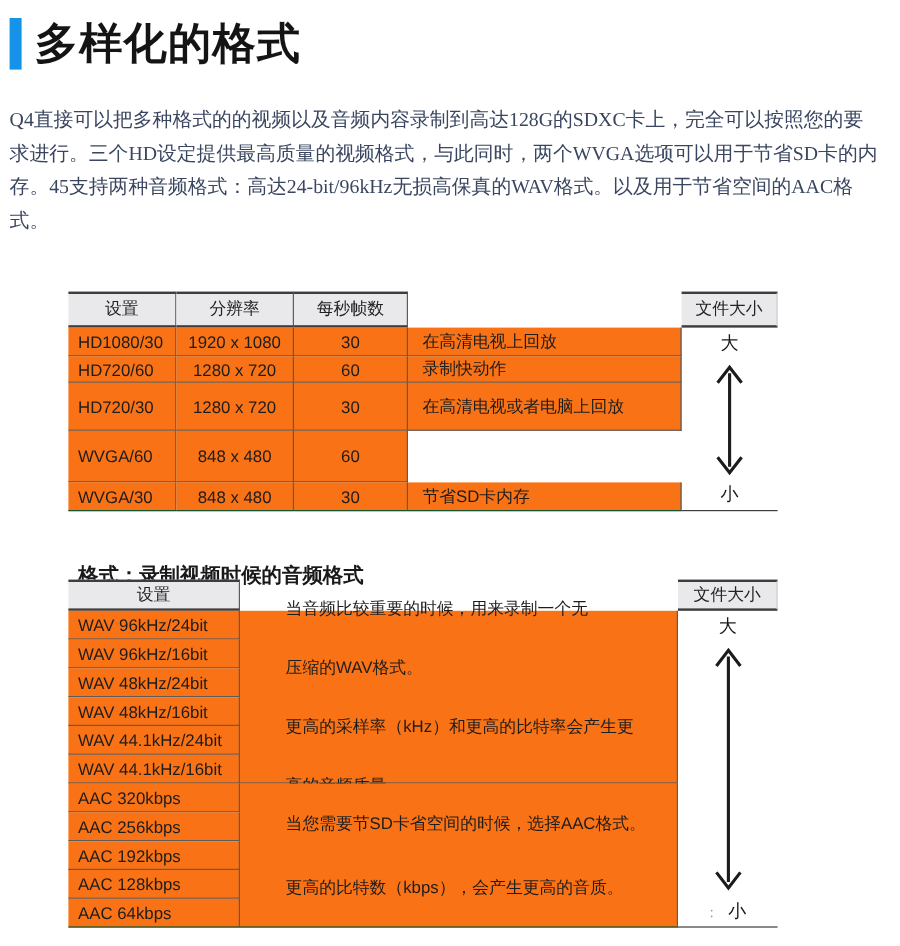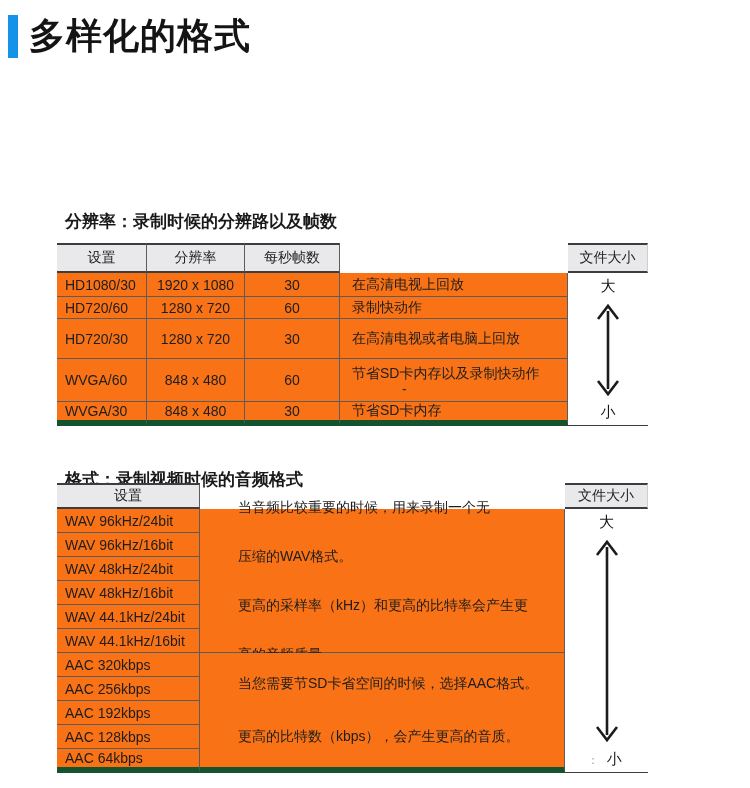--- a/index.html
+++ b/index.html
@@ -30,21 +30,21 @@
   }
   .t1 { top:243px; grid-template-columns:90px 98px 95px 228px 80px; grid-template-rows:30px 24px 22px 40px 43px 24px; }
   .t2 { top:483px; grid-template-columns:143px 365px 83px; grid-template-rows:26px repeat(11,24px); }
 
   .hc { background:#e9e9ec; border-top:2px solid #3d3d3d; border-bottom:2px solid #3d3d3d;
         display:flex; align-items:center; justify-content:center; color:#222; }
   .hc-end { border-right:1px solid #cfcfcf; }
   .vr { border-right:1px solid #5c5c5c; }
 
   .c  { display:flex; align-items:center; border-bottom:1px solid #5c5c5c; background:#f97316; }
-  .bend { border-bottom:6px solid #14532d; }        
+  .bend { border-bottom:1px solid #14532d; }        
   .cl { padding-left:8px; }                          
   .cc { justify-content:center;text-align:right; }                    
   .cu { padding-left:12px; }                         
   .two-line { flex-direction:column; align-items:flex-start; justify-content:center; }
   .two-line .note { padding-left:50px; line-height:12px; color:#2a2a2a; }
 
   .desc { flex-direction:column; align-items:flex-start; justify-content:center; padding-left:38px;gap:24px; }
   .desc .dline { line-height:25px; white-space:nowrap; }
   .desc .dgap  { margin-top:4px; }
 
@@ -59,22 +59,27 @@
 </head>
 <body>
 
 <div class="page">
 
   <div class="title-row">
     <span class="accent-bar"></span>
     <h1 class="page-title">多样化的格式</h1>
   </div>
 
+  <div class="intro">
+    <div class="intro-line">Q4直接可以把多种格式的的视频以及音频内容录制到高达128G的SDXC卡上，完全可以按照您的要</div>
+    <div class="intro-line">求进行。三个HD设定提供最高质量的视频格式，与此同时，两个WVGA选项可以用于节省SD卡的内</div>
+    <div class="intro-line">存。45支持两种音频格式：高达24-bit/96kHz无损高保真的WAV格式。以及用于节省空间的AAC格</div>
+    <div class="intro-line">式。</div>
+  </div>
 
-  <h2 class="sec-heading sec1">分辨率：录制时候的分辨路以及帧数</h2>
 
   <div class="tbl t1">
 
     <div class="hc vr" style="grid-area:1/1">设置</div>
     <div class="hc vr" style="grid-area:1/2">分辨率</div>
     <div class="hc vr" style="grid-area:1/3">每秒帧数</div>
     <div class="hc hc-end" style="grid-area:1/5">文件大小</div>
 
     <div class="c vr cl" style="grid-area:2/1">HD1080/30</div>
     <div class="c vr cc" style="grid-area:2/2">1920 x 1080</div>
@@ -87,24 +92,20 @@
     <div class="c vr cu" style="grid-area:3/4">录制快动作</div>
 
     <div class="c vr cl" style="grid-area:4/1">HD720/30</div>
     <div class="c vr cc" style="grid-area:4/2">1280 x 720</div>
     <div class="c vr cc" style="grid-area:4/3">30</div>
     <div class="c vr cu" style="grid-area:4/4">在高清电视或者电脑上回放</div>
 
     <div class="c vr cl" style="grid-area:5/1">WVGA/60</div>
     <div class="c vr cc" style="grid-area:5/2">848 x 480</div>
     <div class="c vr cc" style="grid-area:5/3">60</div>
-    <div class="c vr cu two-line" style="grid-area:5/4">
-      <span>节省SD卡内存以及录制快动作</span>
-      <span class="note">-</span>
-    </div>
 
     <div class="c vr cl bend" style="grid-area:6/1">WVGA/30</div>
     <div class="c vr cc bend" style="grid-area:6/2">848 x 480</div>
     <div class="c vr cc bend" style="grid-area:6/3">30</div>
     <div class="c vr cu bend" style="grid-area:6/4">节省SD卡内存</div>
 
     <div class="fs" style="grid-area:2/5/7/6">
       <span>大</span>
       <svg width="30" height="94" viewBox="0 0 30 94">
         <line x1="15" y1="8" x2="15" y2="86" stroke="#1c1c1c" stroke-width="2.6"></line>

